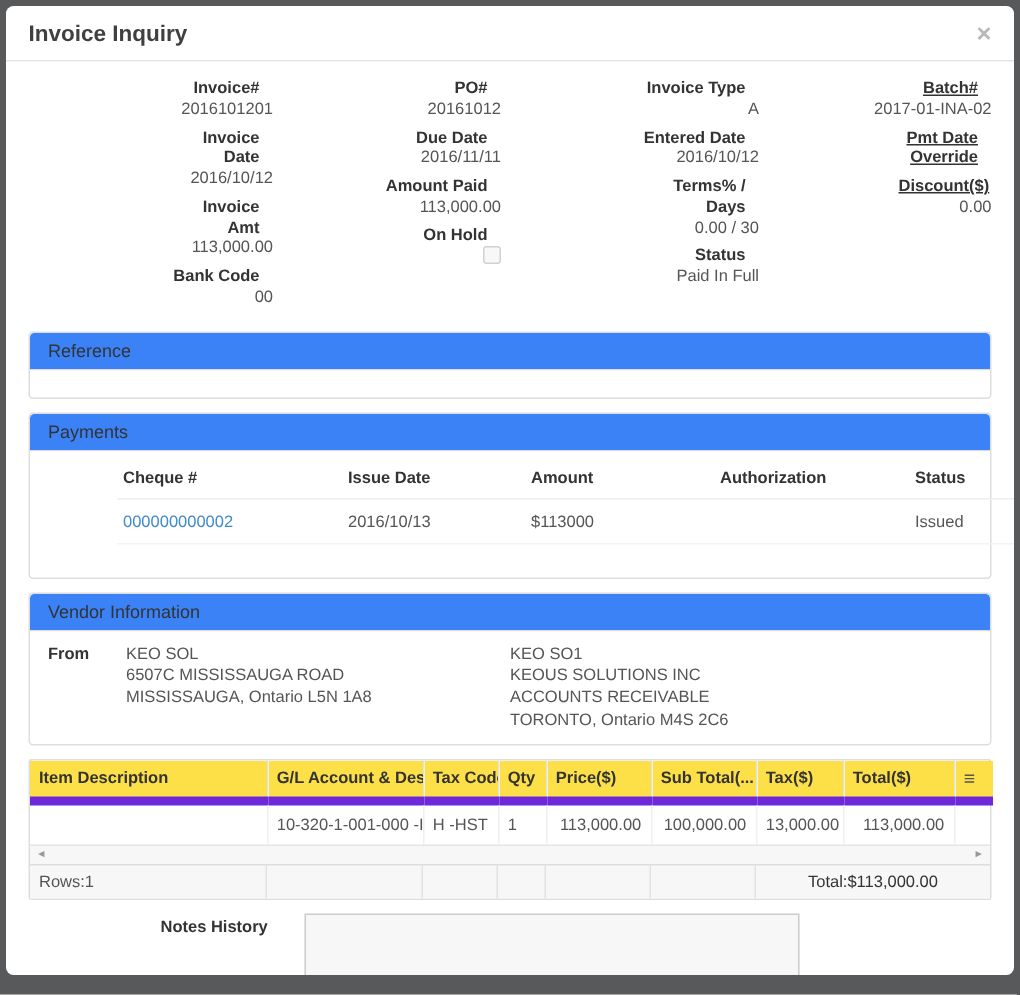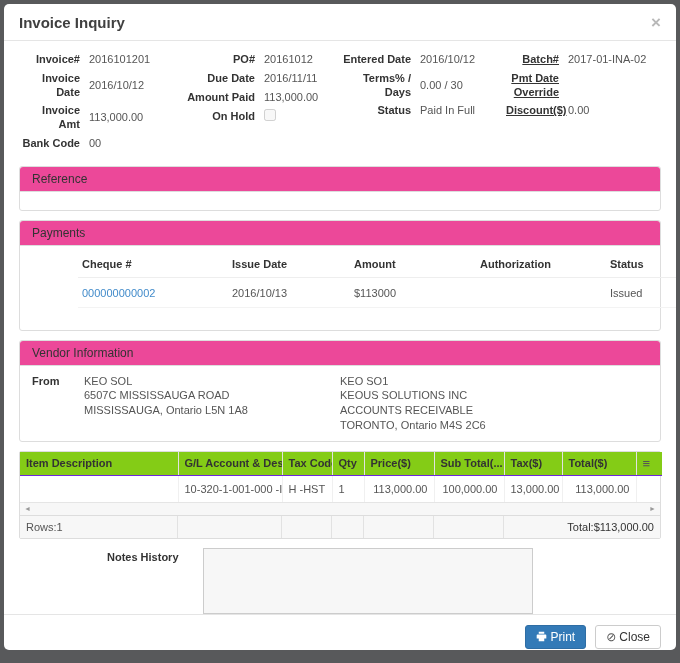--- a/index.html
+++ b/index.html
@@ -15,58 +15,58 @@
 
   
   .modal-header { padding:10px 15px 9px; border-bottom:1px solid #e5e5e5; display:flex; justify-content:space-between; align-items:center; }
   .modal-title { font-size:15px; font-weight:bold; color:#404040; }
   .close-x { background:none; border:0; color:#b8b8b8; font-size:17px; font-weight:bold; line-height:1; cursor:pointer; padding:0; }
 
   .modal-body { flex:1; padding:8px 15px 0; }
 
   
   .summary { display:grid; grid-template-columns:163px 152px 172px 1fr; padding:4px 0 10px; }
-  .pair { display:flex; margin-bottom:5px; align-items:center; }
+  .pair { display:flex; margin-bottom:5px; align-items:flex-end;flex-direction:column; }
   .lbl { font-weight:bold; color:#333; text-align:right; padding-right:9px; flex:0 0 auto; line-height:1.25; }
   .val { color:#555; line-height:1.25; word-break:break-word; }
   .c1 .lbl { width:70px; } .c2 .lbl { width:82px; } .c3 .lbl { width:86px; } .c4 .lbl { width:62px;text-decoration:underline; }
   .chk { width:12px; height:12px; margin:0; accent-color:#bbb; }
 
   
   .panel { border:1px solid #ddd; border-radius:3px; margin-bottom:9px; background:#fff; }
-  .panel-h { background:#ec4899; border-bottom:1px solid #ddd; padding:5px 12px; font-size:12px; color:#333; border-radius:3px 3px 0 0; }
+  .panel-h { background:#3b82f6; border-bottom:1px solid #ddd; padding:5px 12px; font-size:12px; color:#333; border-radius:3px 3px 0 0; }
   .panel-b { padding:8px 12px; }
   .ref-body { height:18px; }
 
   
   table.pay { width:100%; border-collapse:collapse;margin-left:46px; }
   table.pay th { text-align:left; font-size:11px; color:#333; padding:4px 4px 7px; border-bottom:1px solid #eee; font-weight:bold; }
   table.pay td { padding:9px 4px 8px; border-bottom:1px solid #f3f3f3; color:#555; }
   .pay-pad { height:14px; }
   a.cheque-link { color:#428bca; text-decoration:none; }
 
   
   .vendor-cols { display:flex; }
   .v-col { display:flex; flex:1; }
   .v-lbl { font-weight:bold; color:#333; width:52px; flex:0 0 auto; padding-top:1px; }
   .v-lines div { line-height:1.35; color:#555; }
 
   
   .items-wrap { border:1px solid #ddd; border-radius:2px; margin:5px 0 9px; }
   table.items { width:100%; border-collapse:collapse; table-layout:fixed; }
-  table.items th { background:#84cc16; border-right:1px solid #e2e2e2; border-bottom:1px solid #6d28d9; text-align:left; font-weight:bold; color:#333; padding:5px 6px; font-size:11px; overflow:hidden; white-space:nowrap; }
+  table.items th { background:#fde047; border-right:1px solid #e2e2e2; border-bottom:6px solid #6d28d9; text-align:left; font-weight:bold; color:#333; padding:5px 6px; font-size:11px; overflow:hidden; white-space:nowrap; }
   table.items td { border-right:1px solid #f0f0f0; padding:7px 6px; color:#555; overflow:hidden; white-space:nowrap; }
   table.items th:last-child, table.items td:last-child { border-right:0; }
   table.items .num { text-align:right; }
   .menu-btn { background:none; border:0; font-size:13px; color:#555; cursor:pointer; padding:0; line-height:1; }
   .hscroll { height:13px; background:#f7f7f7; border-top:1px solid #e5e5e5; display:flex; justify-content:space-between; align-items:center; padding:0 2px; }
   .scroll-arrow { background:none; border:0; color:#999; font-size:7px; padding:0 2px; cursor:pointer; line-height:1; }
   .items-foot { display:flex; background:#f7f7f7; border-top:1px solid #ddd; font-size:11px; }
   .items-foot .fc { padding:5px 6px; border-right:1px solid #e2e2e2; }
-  .items-foot .fc:last-child { border-right:0; text-align:right; flex:1; color:#333; }
+  .items-foot .fc:last-child { border-right:0; text-align:center; flex:1; color:#333; }
 
   
   .notes { display:flex; margin:8px 0 0 88px; }
   .notes-lbl { font-weight:bold; color:#333; padding:3px 24px 0 0; }
   .notes-ta { width:330px; height:66px; background:#f7f7f7; border:1px solid #ccc; resize:none; font-family:"Liberation Sans", sans-serif; font-size:11px; }
 
   
   .modal-footer { border-top:1px solid #e5e5e5; padding:10px 15px; text-align:right; }
   .btn { font-size:12px; border-radius:3px; padding:4px 10px; cursor:pointer; }
   .btn-print { background:#337ab7; border:1px solid #2e6da4; color:#fff; }
@@ -117,20 +117,24 @@
         <div class="pair">
           <span class="lbl">Amount Paid</span>
           <span class="val">113,000.00</span>
         </div>
         <div class="pair">
           <span class="lbl">On Hold</span>
           <span class="val"><input type="checkbox" class="chk" disabled="" style=""></span>
         </div>
       </div>
       <div class="c3">
+        <div class="pair">
+          <span class="lbl">Invoice Type</span>
+          <span class="val">A</span>
+        </div>
         <div class="pair">
           <span class="lbl">Entered Date</span>
           <span class="val">2016/10/12</span>
         </div>
         <div class="pair">
           <span class="lbl">Terms% / Days</span>
           <span class="val">0.00 / 30</span>
         </div>
         <div class="pair">
           <span class="lbl">Status</span>

